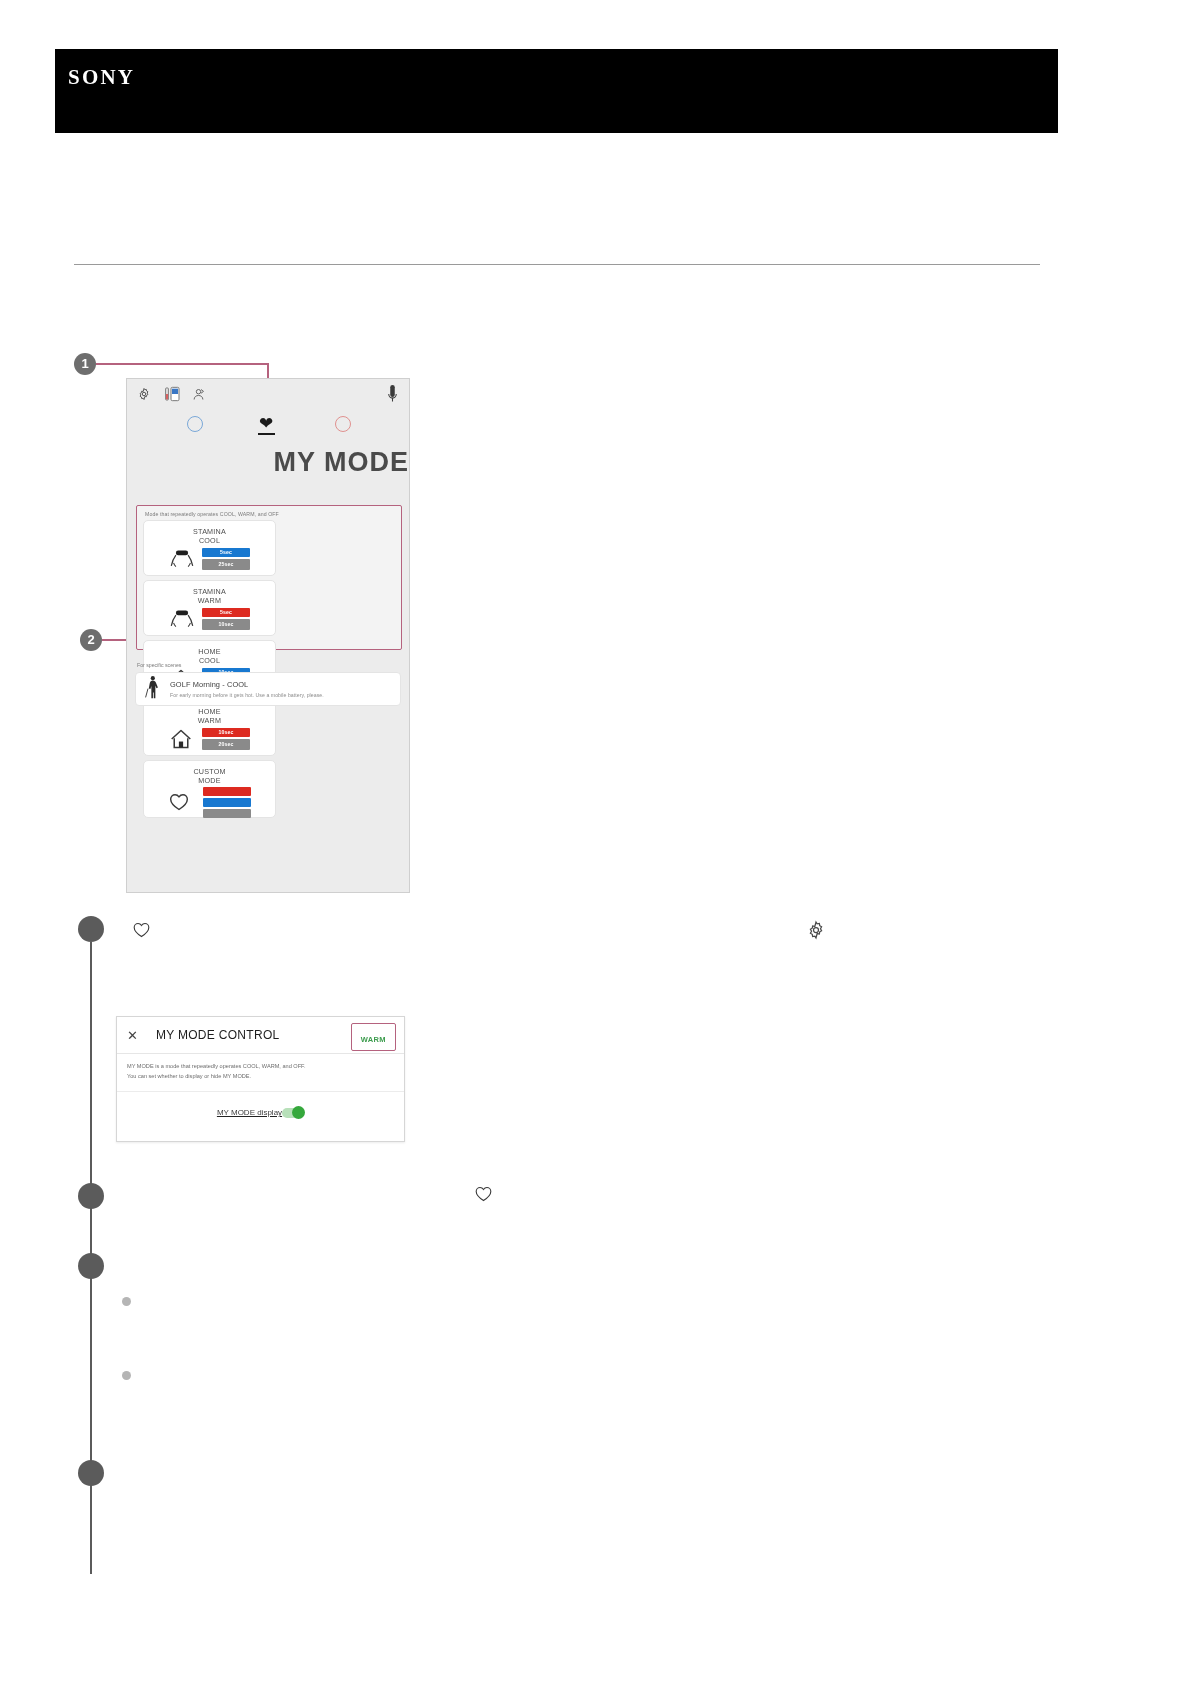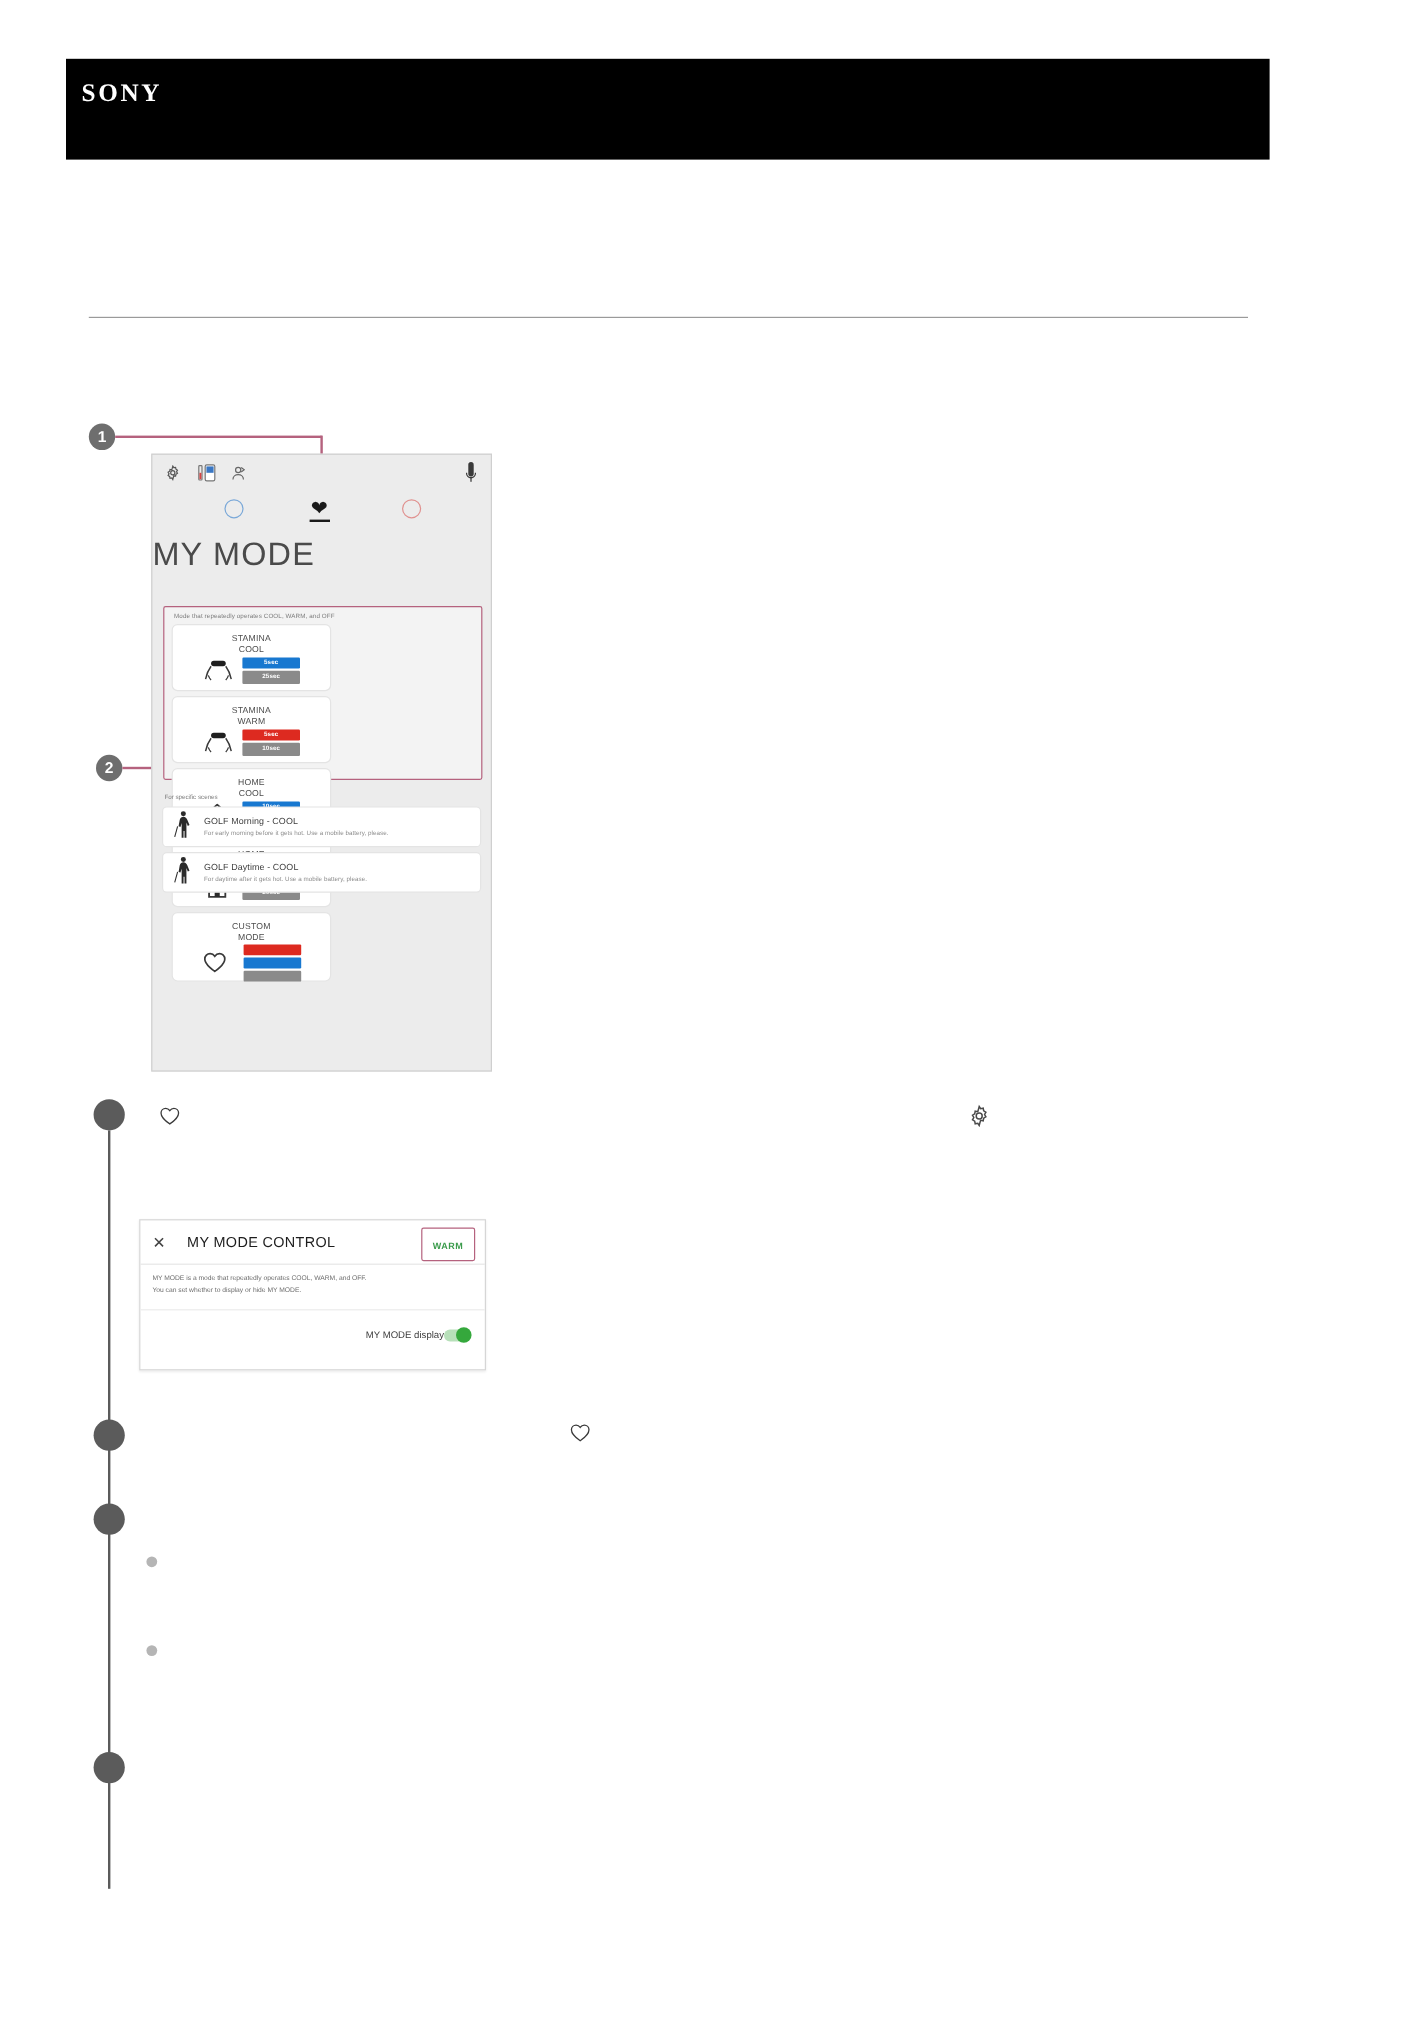--- a/index.html
+++ b/index.html
@@ -93,25 +93,25 @@
     line-height:1;
   }
   .tab-underline {
     position:absolute;
     width:17px; height:2px;
     background:#1a1a1a;
     top: 22px;
   }
 
   .mymode-title {
-    text-align:left;
+    text-align:right;
     font-size: 27px;
     letter-spacing: 1px;
     color:#4a4a4a;
-    font-weight: 400;
+    font-weight: 700;
     margin-top: 2px;
   }
 
   
   .group-hi {
     position:absolute;
     left: 9px; top: 126px;
     width: 266px; height: 145px;
     border: 1.5px solid #b5627e;
     background: #f3f3f3;
@@ -216,23 +216,24 @@
   }
   .dlg-done { font-size:7.5px; font-weight:bold; color:#3c9c4d; letter-spacing:0.4px; }
   .dlg-desc {
     padding: 8px 10px 9px 10px;
     font-size:5.6px;
     color:#6d6d6d;
     line-height:1.75;
     border-bottom:1px solid #ececec;
   }
   .dlg-row {
-    display:flex; align-items:center; justify-content:flex-end;
+    display:flex; align-items:center; justify-content:center;
     padding: 0 12px;
     height: 42px;
+    text-decoration: underline;
   }
   .dlg-row-label { font-size:8px; color:#3c3c3c; }
   .toggle {
     width: 22px; height: 10px;
     background:#b7e0b9;
     border-radius:6px;
     position:relative;
   }
   .toggle .knob {
     position:absolute; right:-1px; top:-1.5px;
@@ -439,33 +440,20 @@
             <path d="M11 7c-2 0-3.5 1.6-3.8 3.4L6 17l2 .6 1.2-4V29h2v-7h1v7h2V13l1.4 3.6 1.8-.9-2.2-5.4C14.5 8.5 13 7 11 7z" fill="#2b2b2b"></path>
             <path d="M5 17l-3 11" stroke="#2b2b2b" stroke-width="1.1" fill="none"></path>
           </svg>
         </span>
         <span class="scene-text">
           <div class="s-title">GOLF Morning - COOL</div>
           <div class="s-desc">For early morning before it gets hot. Use a mobile battery, please.</div>
         </span>
       </div>
 
-      <div class="scene-row">
-        <span>
-          <svg width="16" height="24" viewBox="0 0 20 30">
-            <circle cx="11" cy="4" r="2.6" fill="#2b2b2b"></circle>
-            <path d="M11 7c-2 0-3.5 1.6-3.8 3.4L6 17l2 .6 1.2-4V29h2v-7h1v7h2V13l1.4 3.6 1.8-.9-2.2-5.4C14.5 8.5 13 7 11 7z" fill="#2b2b2b"></path>
-            <path d="M5 17l-3 11" stroke="#2b2b2b" stroke-width="1.1" fill="none"></path>
-          </svg>
-        </span>
-        <span class="scene-text">
-          <div class="s-title">GOLF Daytime - COOL</div>
-          <div class="s-desc">For daytime after it gets hot. Use a mobile battery, please.</div>
-        </span>
-      </div>
 
     </div>
   </div>
 
 </div>
 
 <div class="step" style="left:78px; top:916px;"></div>
 <div class="step-line" style="left:90px; top:942px; height:632px;"></div>
 
 <span class="inline-glyph" style="left:132px; top:921px;">

